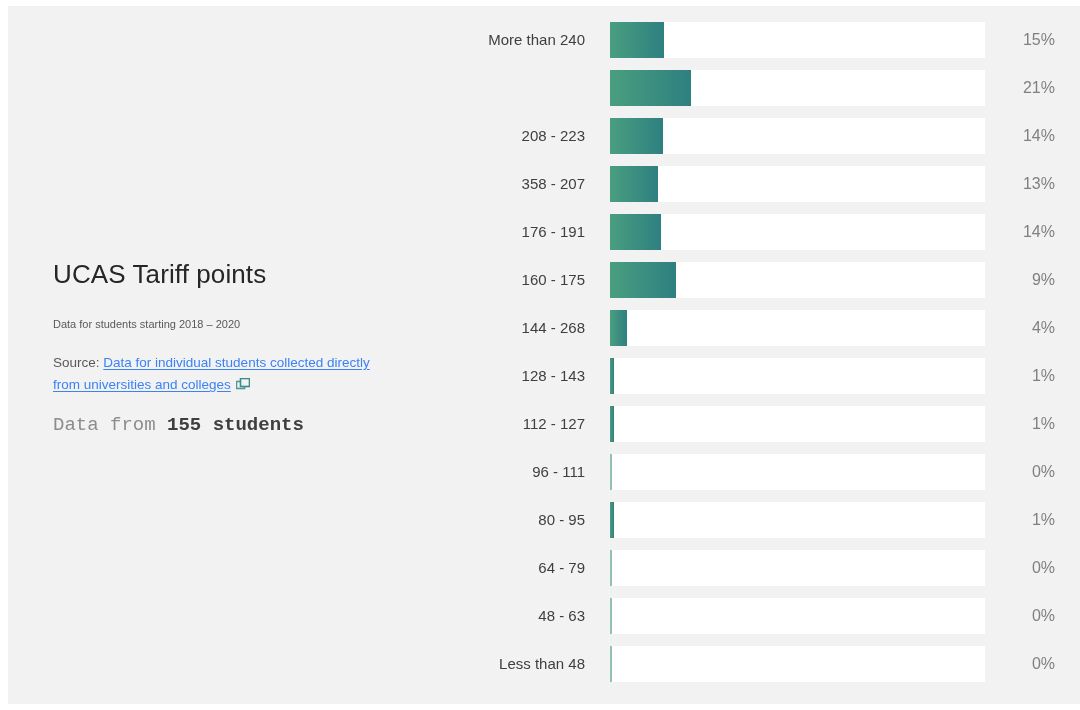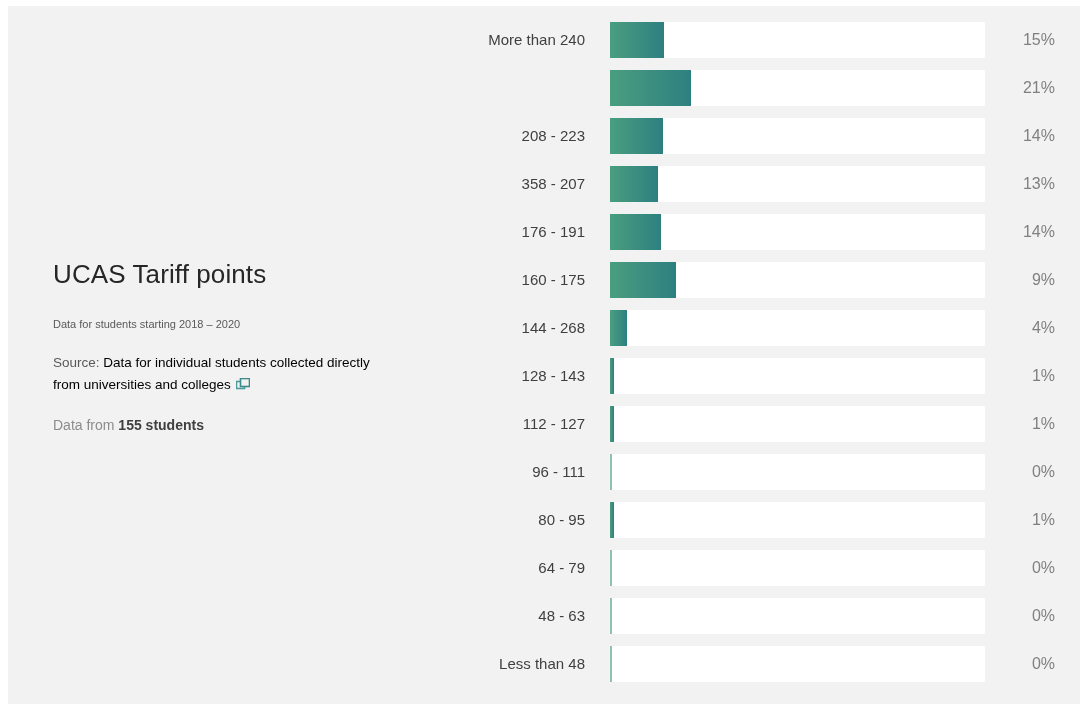--- a/index.html
+++ b/index.html
@@ -56,37 +56,39 @@
 
   .source-line {
     font-size: 13.5px;
     line-height: 22px;
     color: #595959;
     margin: 0 0 17px 0;
     max-width: 330px;
   }
 
   .source-link {
-    color: #000000;
+    color: #3b82f6;
+    text-decoration: underline;
     text-underline-offset: 2px;
     cursor: pointer;
   }
 
   .ext-icon {
     display: inline-block;
     vertical-align: -2px;
     margin-left: 5px;
     cursor: pointer;
   }
 
   .students-line {
-    font-size: 14px;
+    font-size: 19px;
     line-height: 21px;
     color: #8c8c8c;
     margin: 0;
+    font-family: Liberation Mono, monospace;
   }
   .students-count {
     color: #3f3f3f;
     font-weight: 600;
   }
 
   
   .chart {
     position: absolute;
     left: 0;

